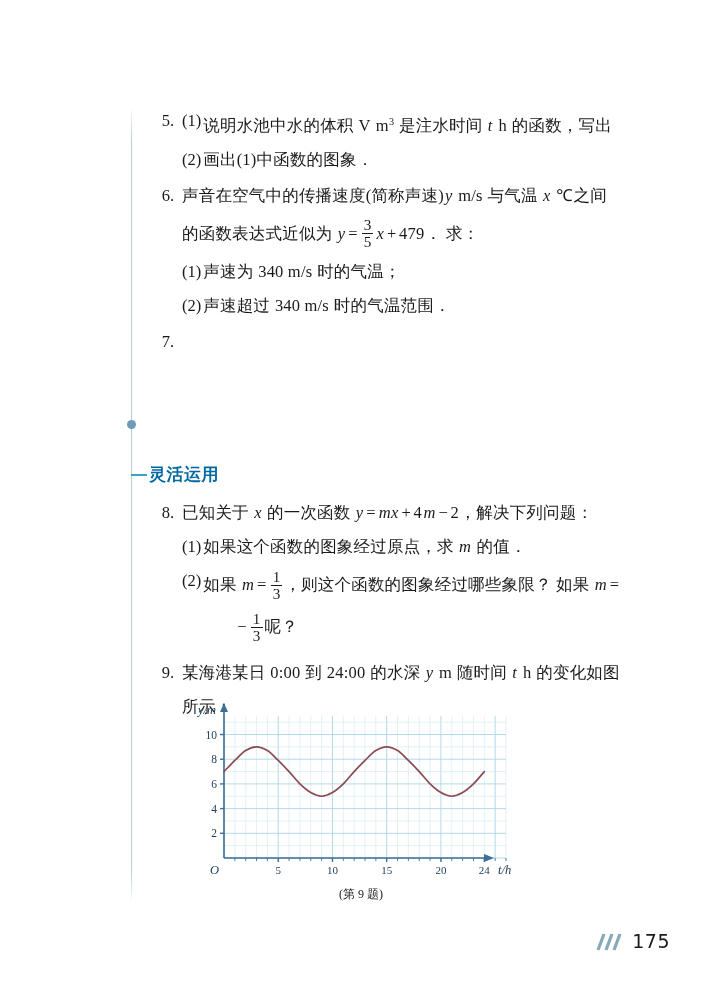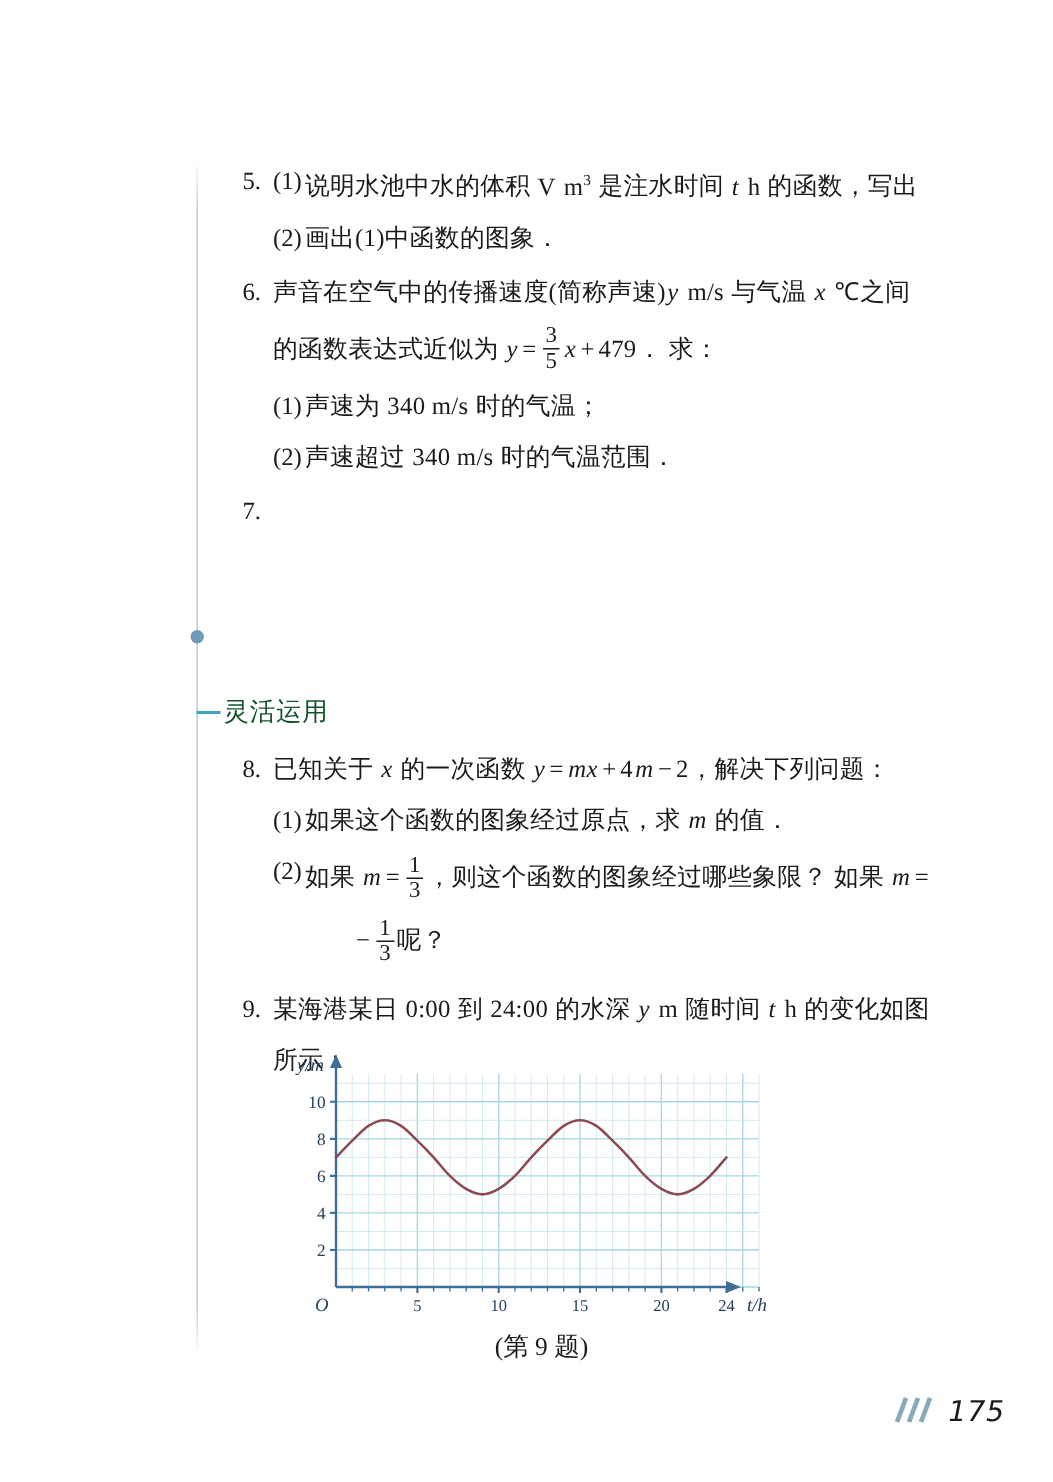--- a/index.html
+++ b/index.html
@@ -114,54 +114,53 @@
     display: flex;
     align-items: center;
   }
   .section-head .dash {
     width: 16px;
     height: 2px;
     background: #3aa6bd;
     margin-right: 2px;
   }
   .section-head .shtext {
-    color: #14532d;
+    color: #0369a1;
     font-family: "DejaVu Sans", "Liberation Sans", sans-serif;
     font-size: 17px;
-    font-weight: normal;
+    font-weight: bold;
     letter-spacing: 0.5px;
   }
 
   
   .figure-wrap {
     position: absolute;
     left: 196px;
     top: 700px;
     width: 330px;
     height: 215px;
   }
   .figure-caption {
     position: absolute;
     left: 0;
     top: 186px;
     width: 330px;
     text-align: center;
-    font-size: 17px;
+    font-size: 12px;
     font-family: "Liberation Serif", serif;
   }
 
   
   .footer {
     position: absolute;
     right: 32px;
     bottom: 36px;
     display: flex;
-    align-items: flex-start;
+    align-items: flex-end;
     gap: 7px;
-    font-style: italic;
   }
   .footer .slashes {
     display: block;
     line-height: 0;
   }
   .footer .pageno {
     font-family: "DejaVu Sans", "Liberation Sans", sans-serif;
     font-size: 19px;
     color: #1a1a1a;
     letter-spacing: 0.5px;

